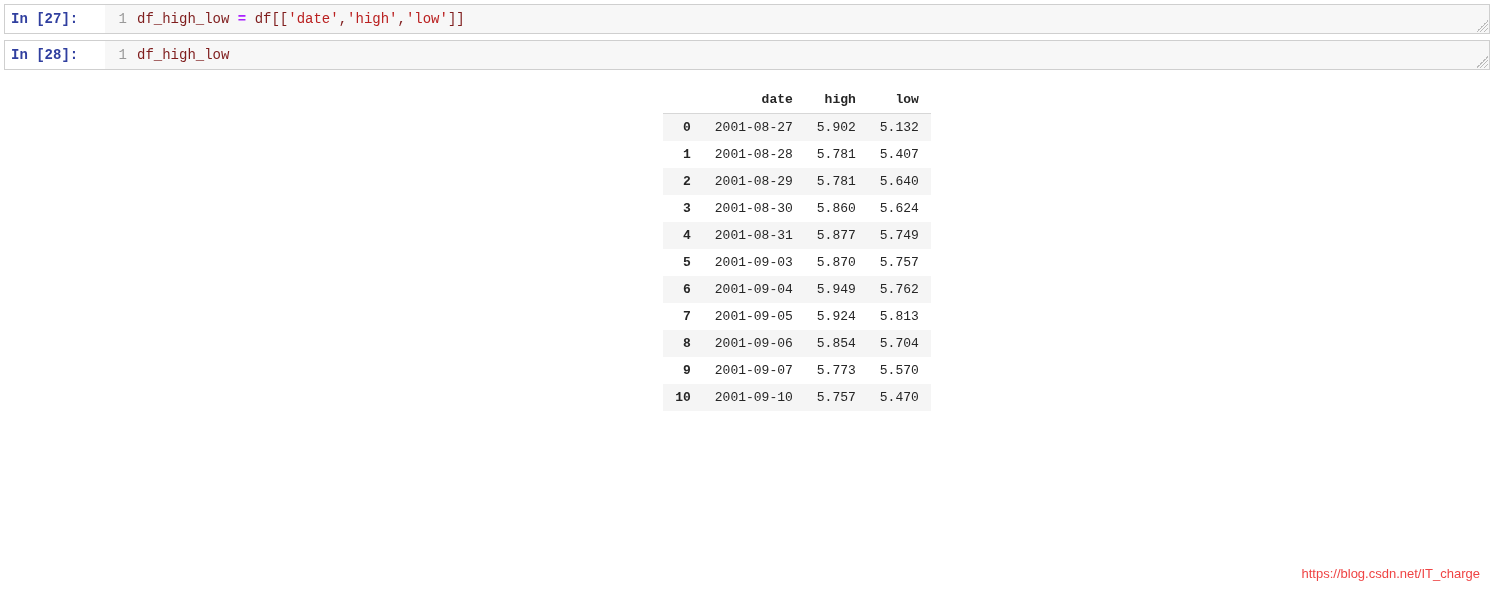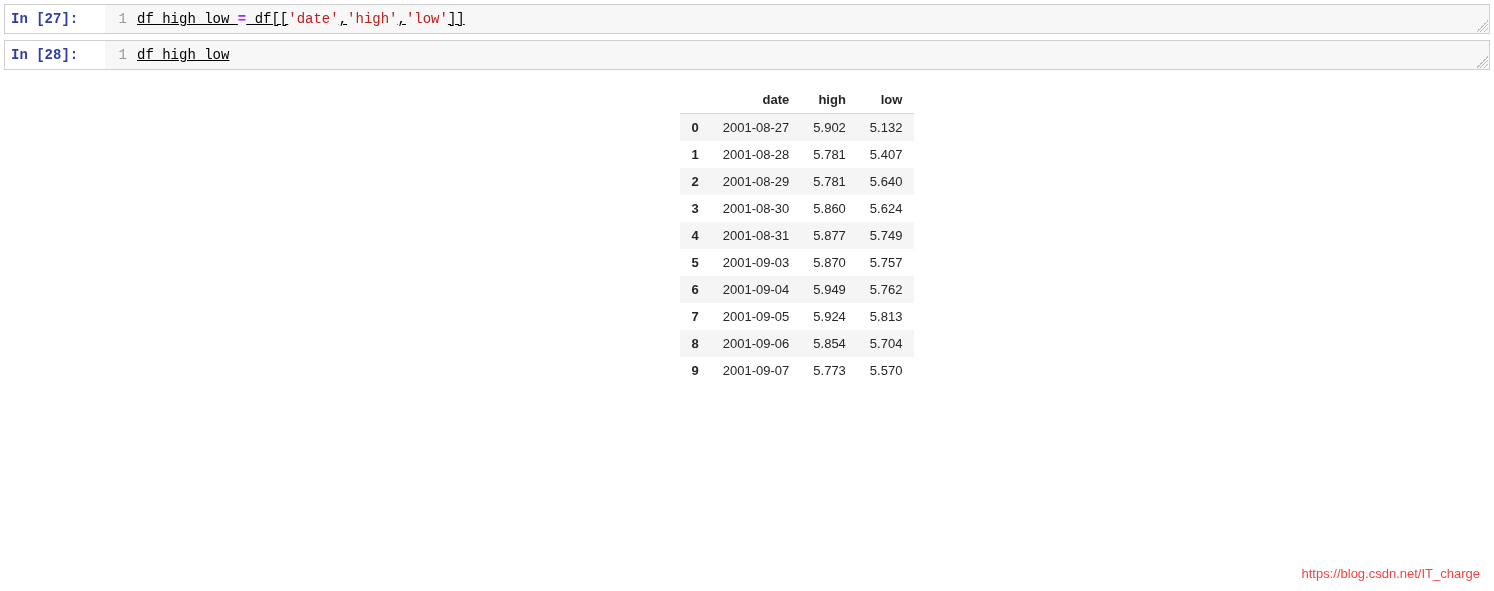--- a/index.html
+++ b/index.html
@@ -44,21 +44,21 @@
     }
     .code {
       flex: 1;
       font-family: "SFMono-Regular", Consolas, "Liberation Mono", Menlo, monospace;
       font-size: 14px;
       white-space: pre;
       color: #303030;
     }
     .code .op { color: #AA22FF; font-weight: bold; }
     .code .str { color: #BA2121; }
-    .code .id { color: #000000; text-decoration: underline; }
+    .code .id { color: #7f1d1d; }
     .resize-handle {
       position: absolute;
       right: 1px;
       bottom: 1px;
       width: 12px;
       height: 12px;
       background:
         linear-gradient(135deg, transparent 0 50%, #bbb 50% 55%, transparent 55% 65%, #bbb 65% 70%, transparent 70% 80%, #bbb 80% 85%, transparent 85%);
       cursor: nwse-resize;
     }
@@ -66,20 +66,21 @@
       display: flex;
       border: none;
       margin-bottom: 6px;
     }
     .output-area {
       flex: 1;
       display: flex;
       justify-content: center;
       padding: 10px 0 0 0;
       overflow: hidden;
+      font-family: Liberation Mono, monospace;
     }
     .df-table {
       border-collapse: collapse;
       font-size: 13px;
       color: #262626;
     }
     .df-table th, .df-table td {
       padding: 6px 12px;
       text-align: right;
       border: none;
@@ -201,18 +202,24 @@
             <td>2001-09-06</td>
             <td>5.854</td>
             <td>5.704</td>
           </tr>
           <tr>
             <th>9</th>
             <td>2001-09-07</td>
             <td>5.773</td>
             <td>5.570</td>
           </tr>
+          <tr>
+            <th>10</th>
+            <td>2001-09-10</td>
+            <td>5.757</td>
+            <td>5.470</td>
+          </tr>
         </tbody>
     </table>
   </div>
 </div>
 
 <div class="watermark">https://blog.csdn.net/IT_charge</div>
 
 </body></html>

